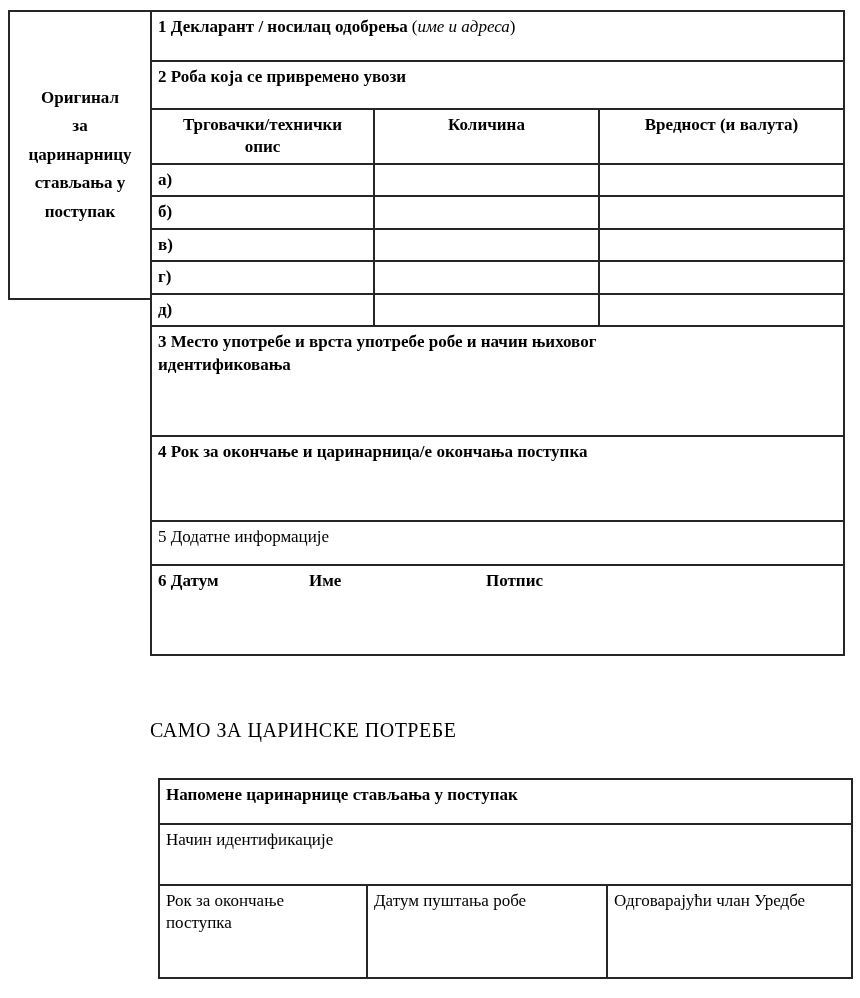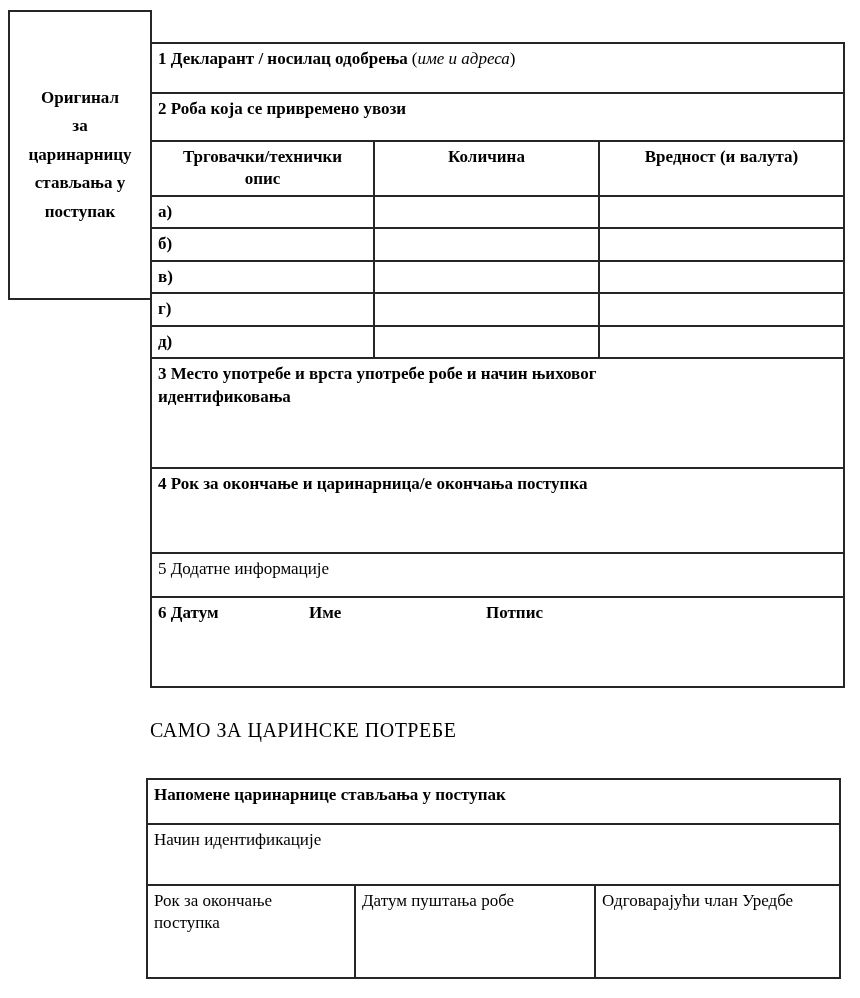--- a/index.html
+++ b/index.html
@@ -10,22 +10,22 @@
   .copy-box {
     position:absolute; left:8px; top:10px; width:144px; height:290px;
     border:2px solid #262626; box-sizing:border-box;
     display:flex; align-items:center; justify-content:center;
   }
   .copy-box .txt {
     font-weight:bold; font-size:17px; line-height:1.68; text-align:center;
     white-space:pre-line;
   }
   table { border-collapse:collapse; table-layout:fixed; }
-  .main-table { position:absolute; left:150px; top:10px; width:693px;margin-top:32px; }
-  .customs-table { position:absolute; left:146px; top:778px; width:693px;border-radius:27px; }
+  .main-table { position:absolute; left:150px; top:10px; width:693px; }
+  .customs-table { position:absolute; left:158px; top:778px; width:693px;border-radius:27px; }
   td {
     border:2px solid #262626; vertical-align:top; padding:4px 6px;
     font-size:17px; line-height:1.32; overflow:hidden;
   }
   .b { font-weight:bold; }
   .it { font-style:italic; font-weight:normal; }
   .rx { font-weight:normal; }
   .center { text-align:center; }
   .preline { white-space:pre-line; }
   .paren-open { margin-left:4px; }

